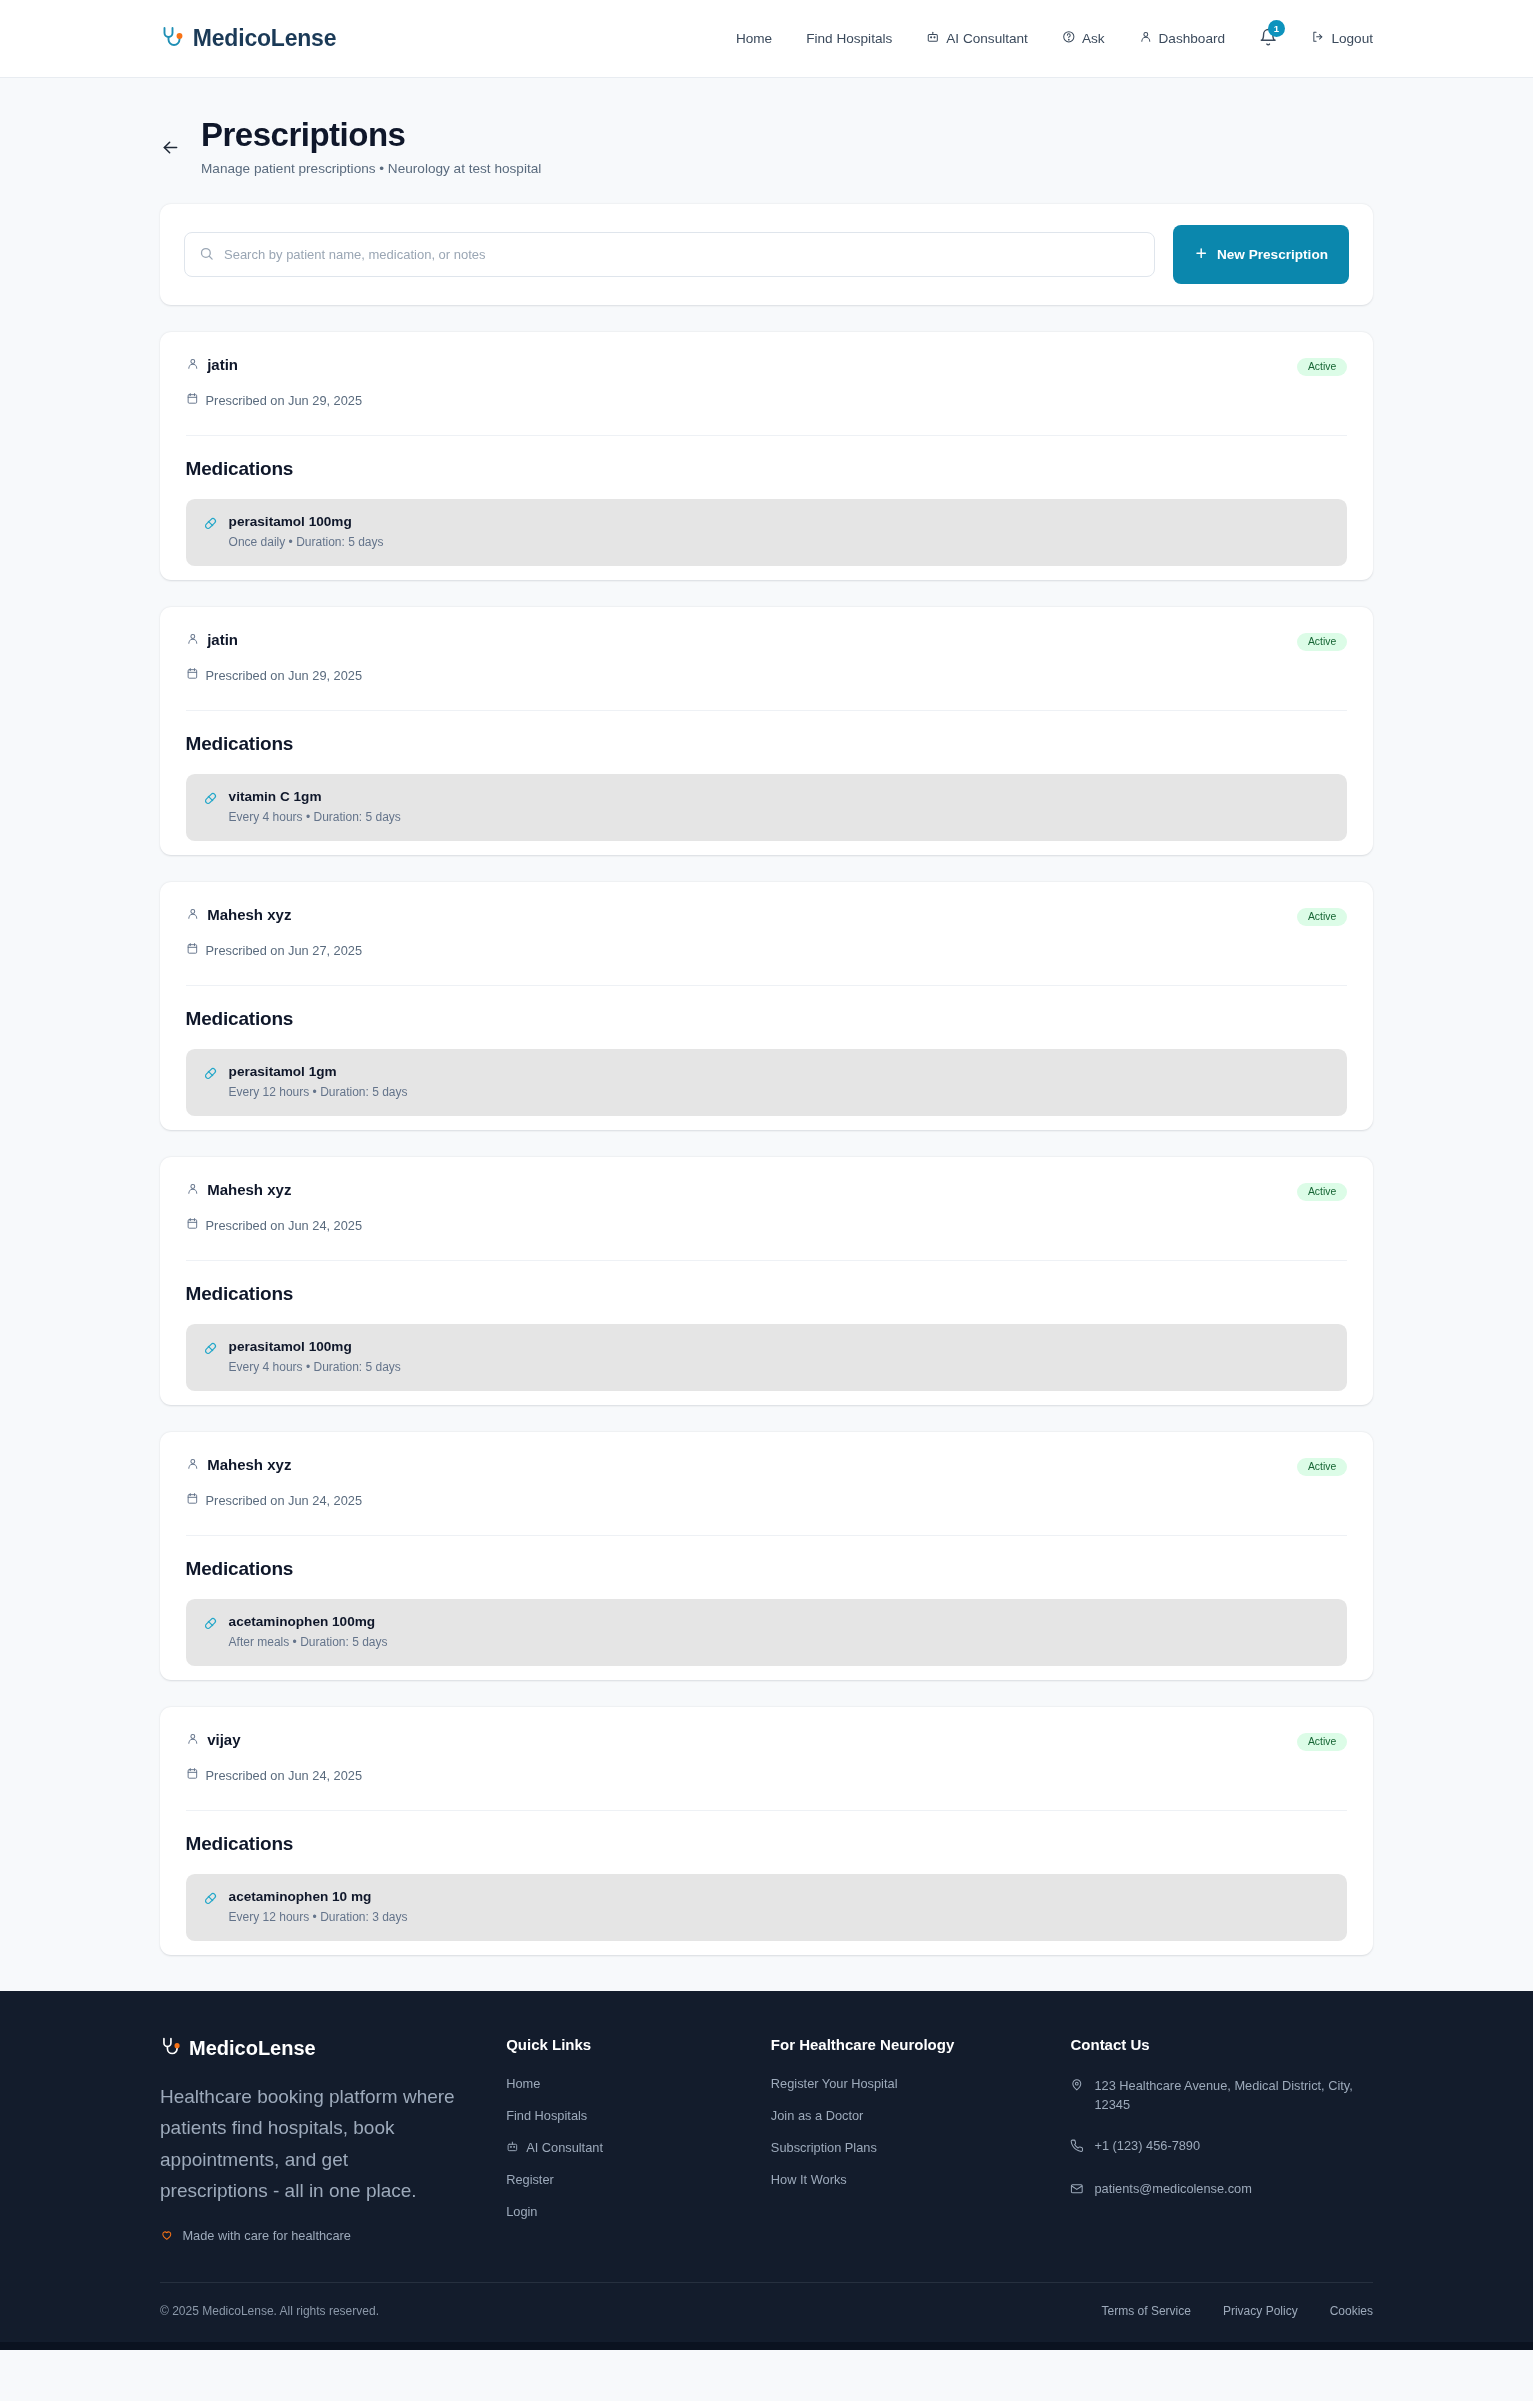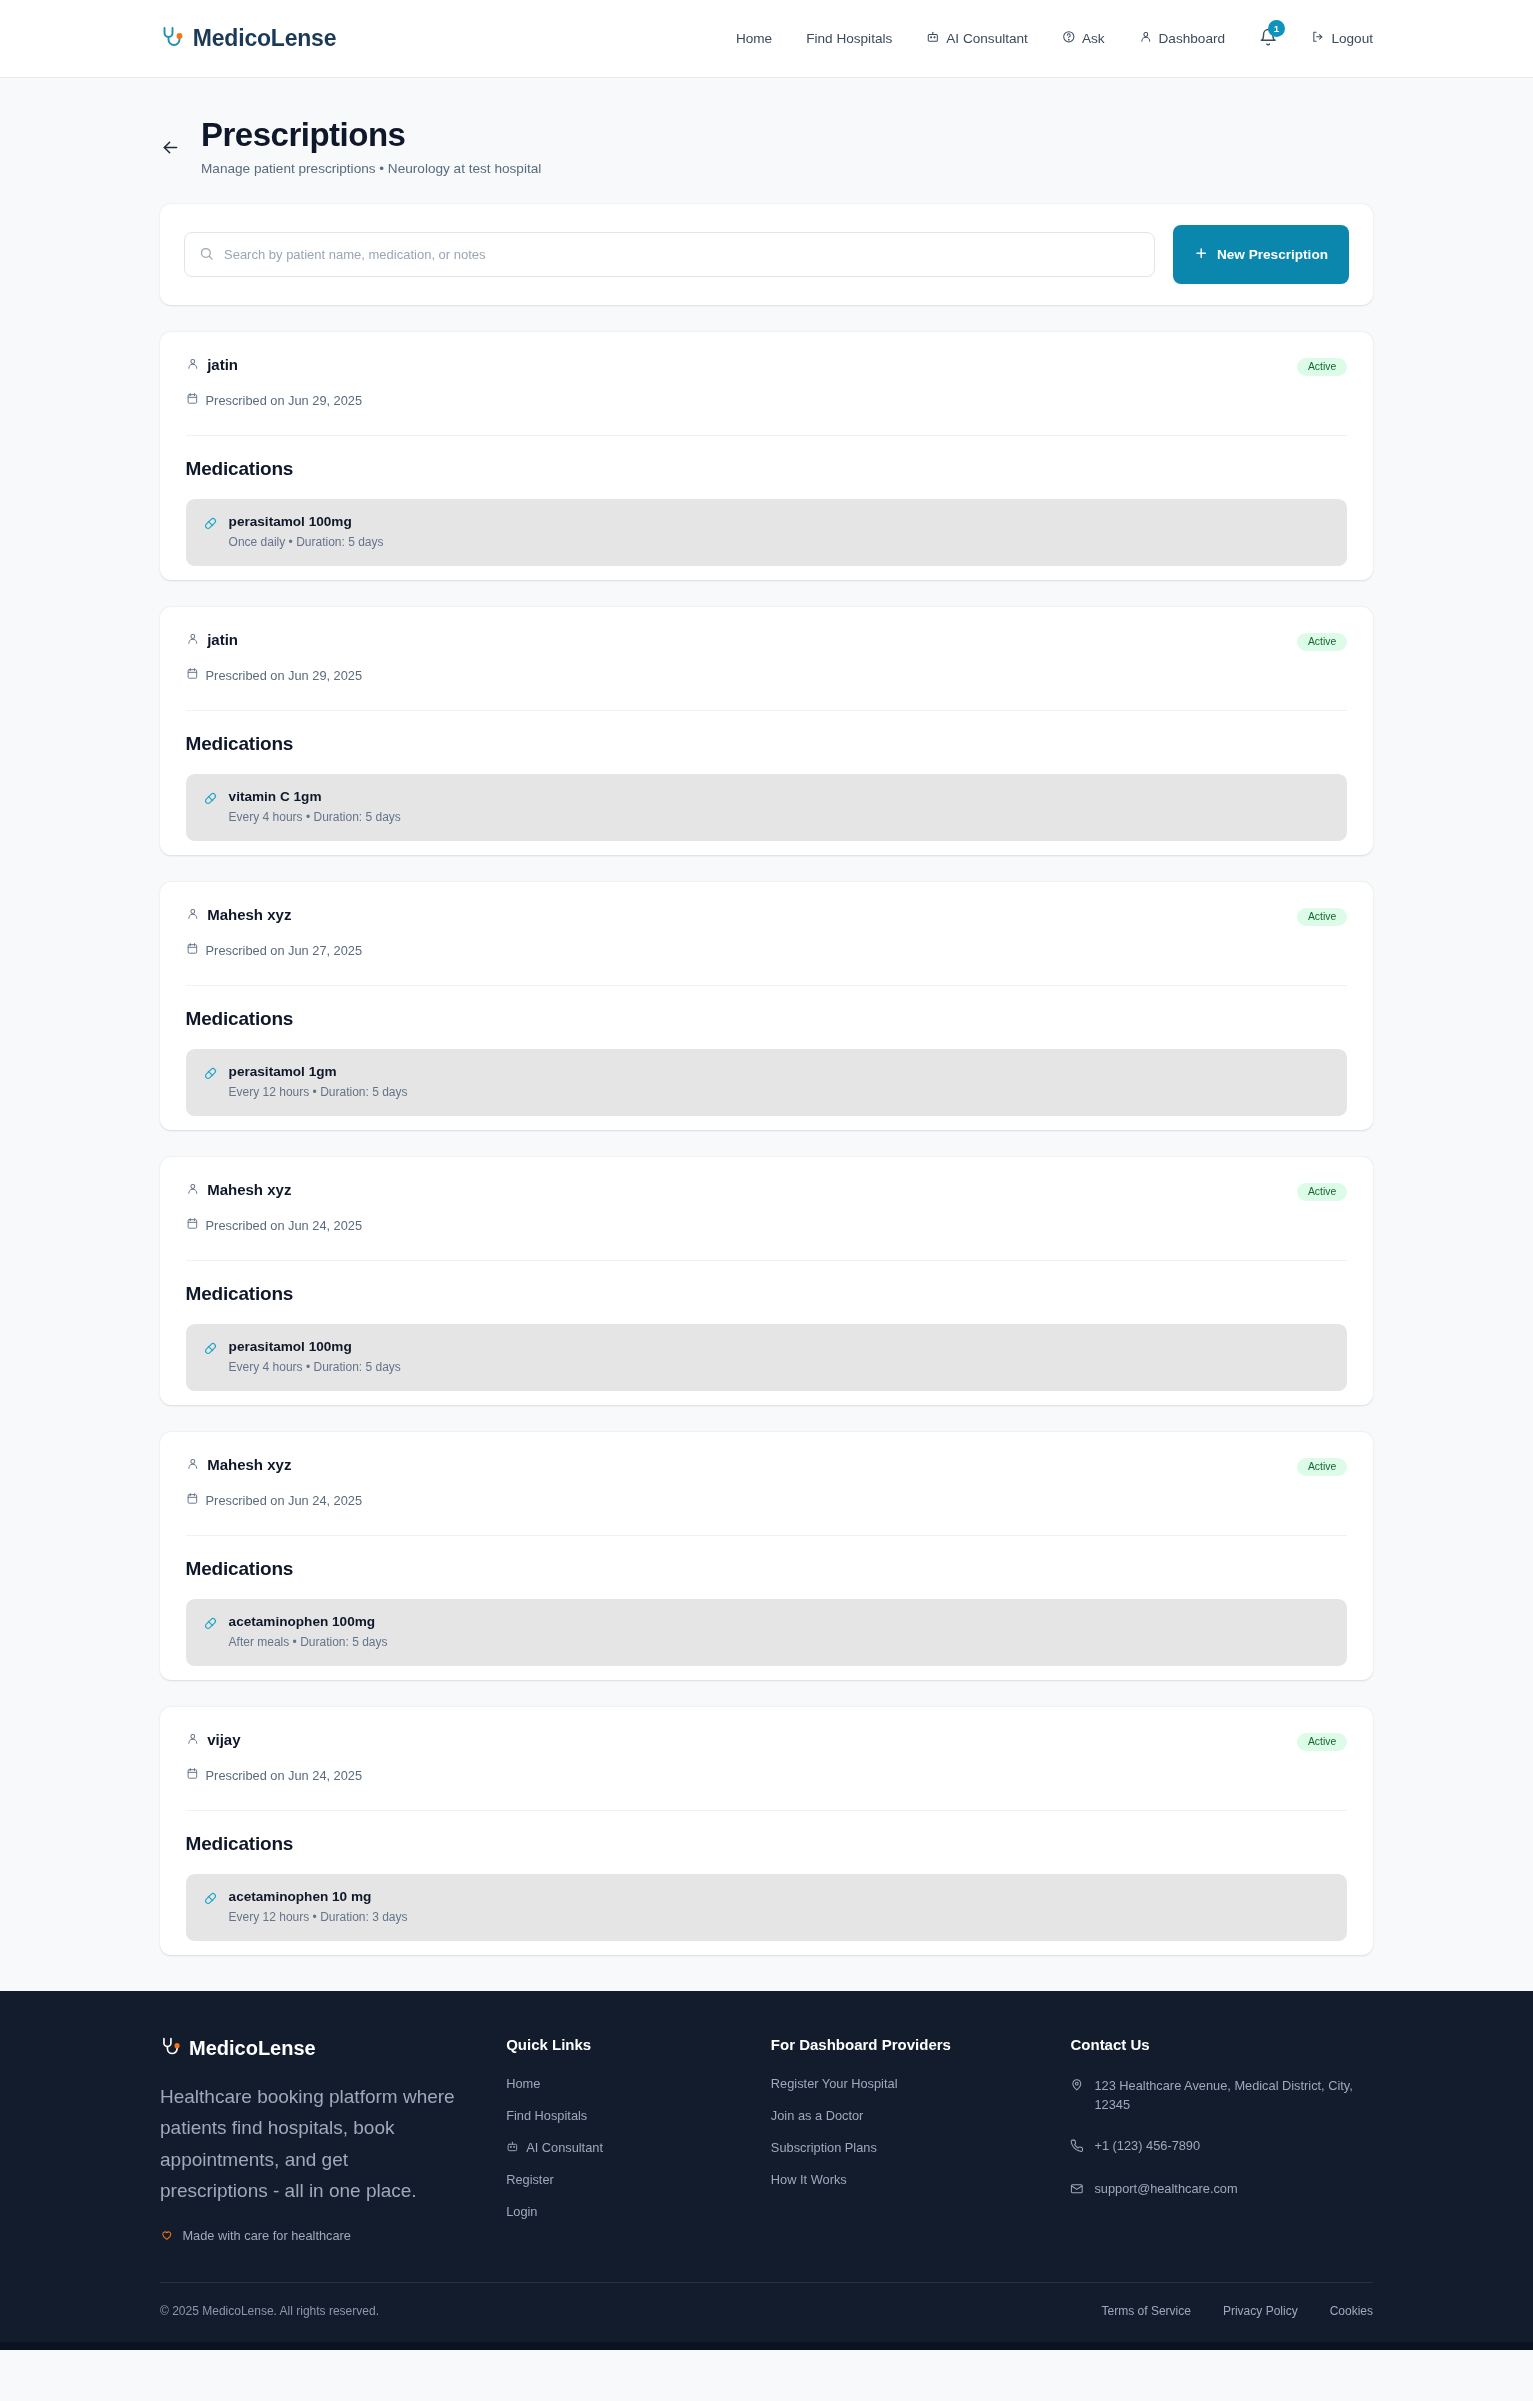--- a/index.html
+++ b/index.html
@@ -637,21 +637,21 @@
       </div>
       <div class="f-link">
         <span>Register</span>
       </div>
       <div class="f-link">
         <span>Login</span>
       </div>
     </div>
 
     <div>
-      <div class="f-h">For Dashboard Providers</div>
+      <div class="f-h">For Healthcare Neurology</div>
       <div class="f-link">
         <span>Register Your Hospital</span>
       </div>
       <div class="f-link">
         <span>Join as a Doctor</span>
       </div>
       <div class="f-link">
         <span>Subscription Plans</span>
       </div>
       <div class="f-link">
@@ -678,21 +678,21 @@
         </span>
         <span>+1 (123) 456-7890</span>
       </div>
       <div class="f-contact">
         <span class="ci">
           <svg width="13.6" height="13.6" viewBox="0 0 24 24" fill="none" stroke="#9daabb" stroke-width="1.8" stroke-linecap="round" stroke-linejoin="round">
               <rect x="2.5" y="5" width="19" height="14" rx="2"></rect>
               <path d="M3 7l9 6 9-6"></path>
             </svg>
         </span>
-        <span>support@healthcare.com</span>
+        <span>patients@medicolense.com</span>
       </div>
     </div>
   </div>
 
   <div class="footer-bottom">
     <span class="copyright">© 2025 MedicoLense. All rights reserved.</span>
     <div class="legal">
       <span>Terms of Service</span>
       <span>Privacy Policy</span>
       <span>Cookies</span>

